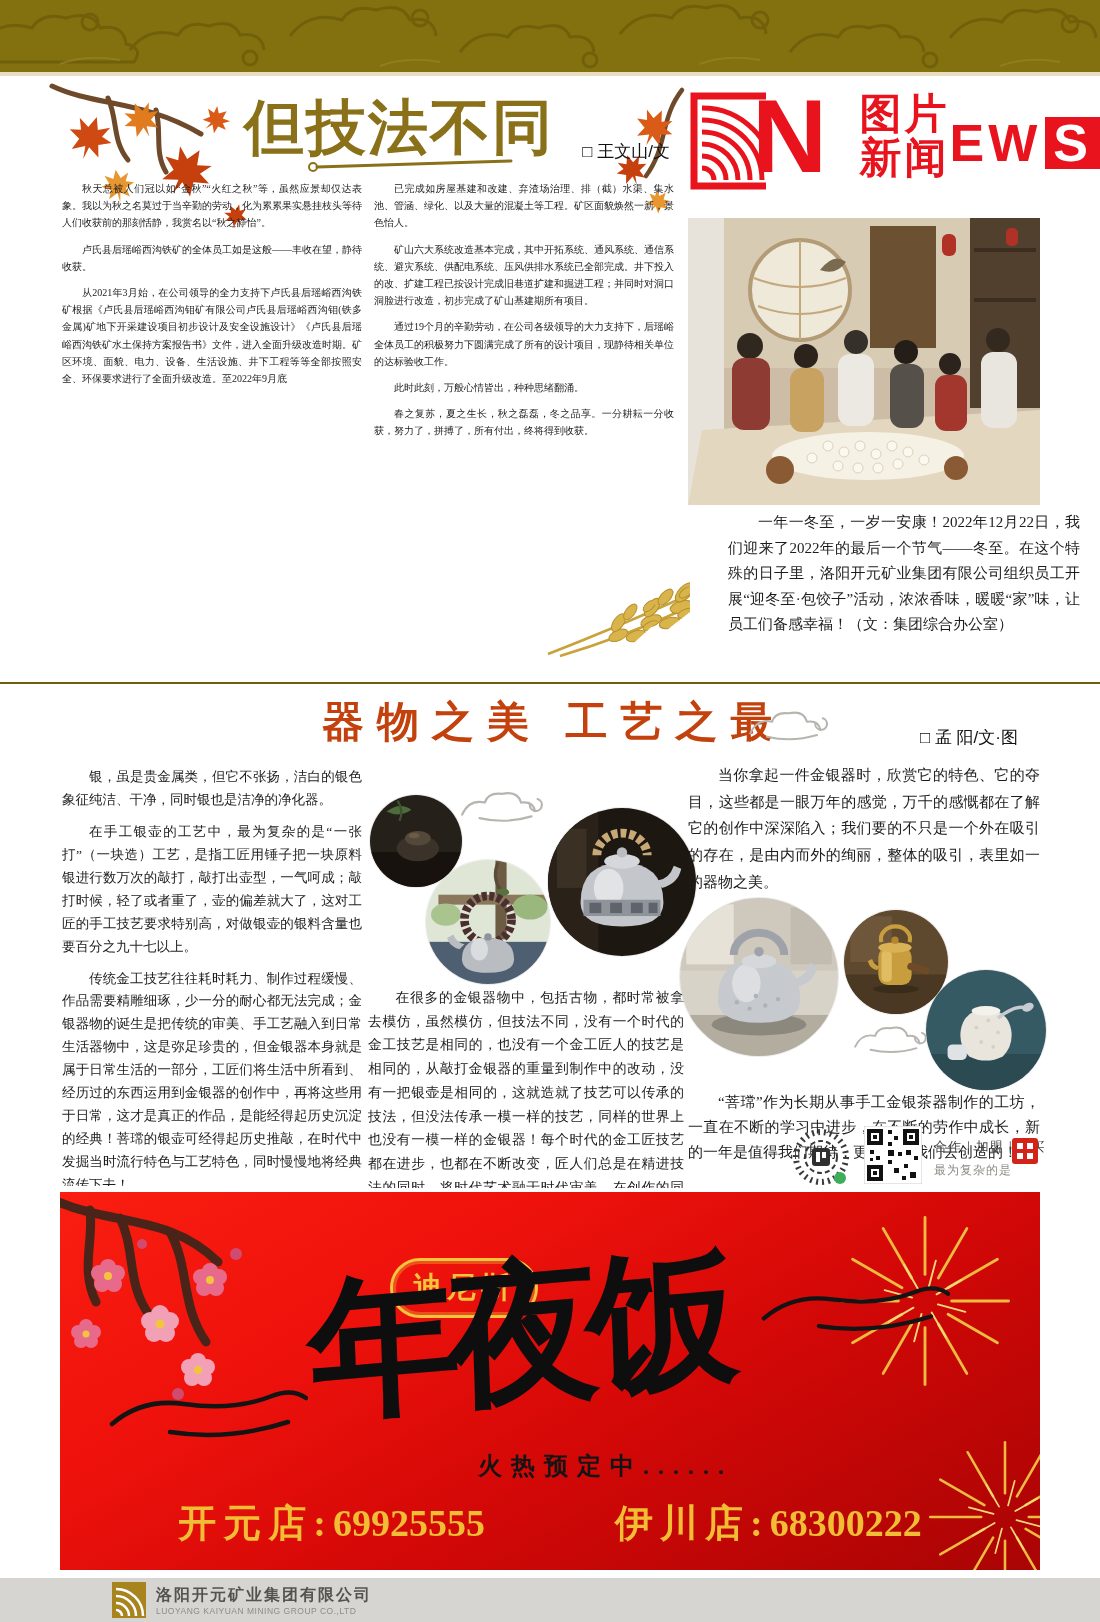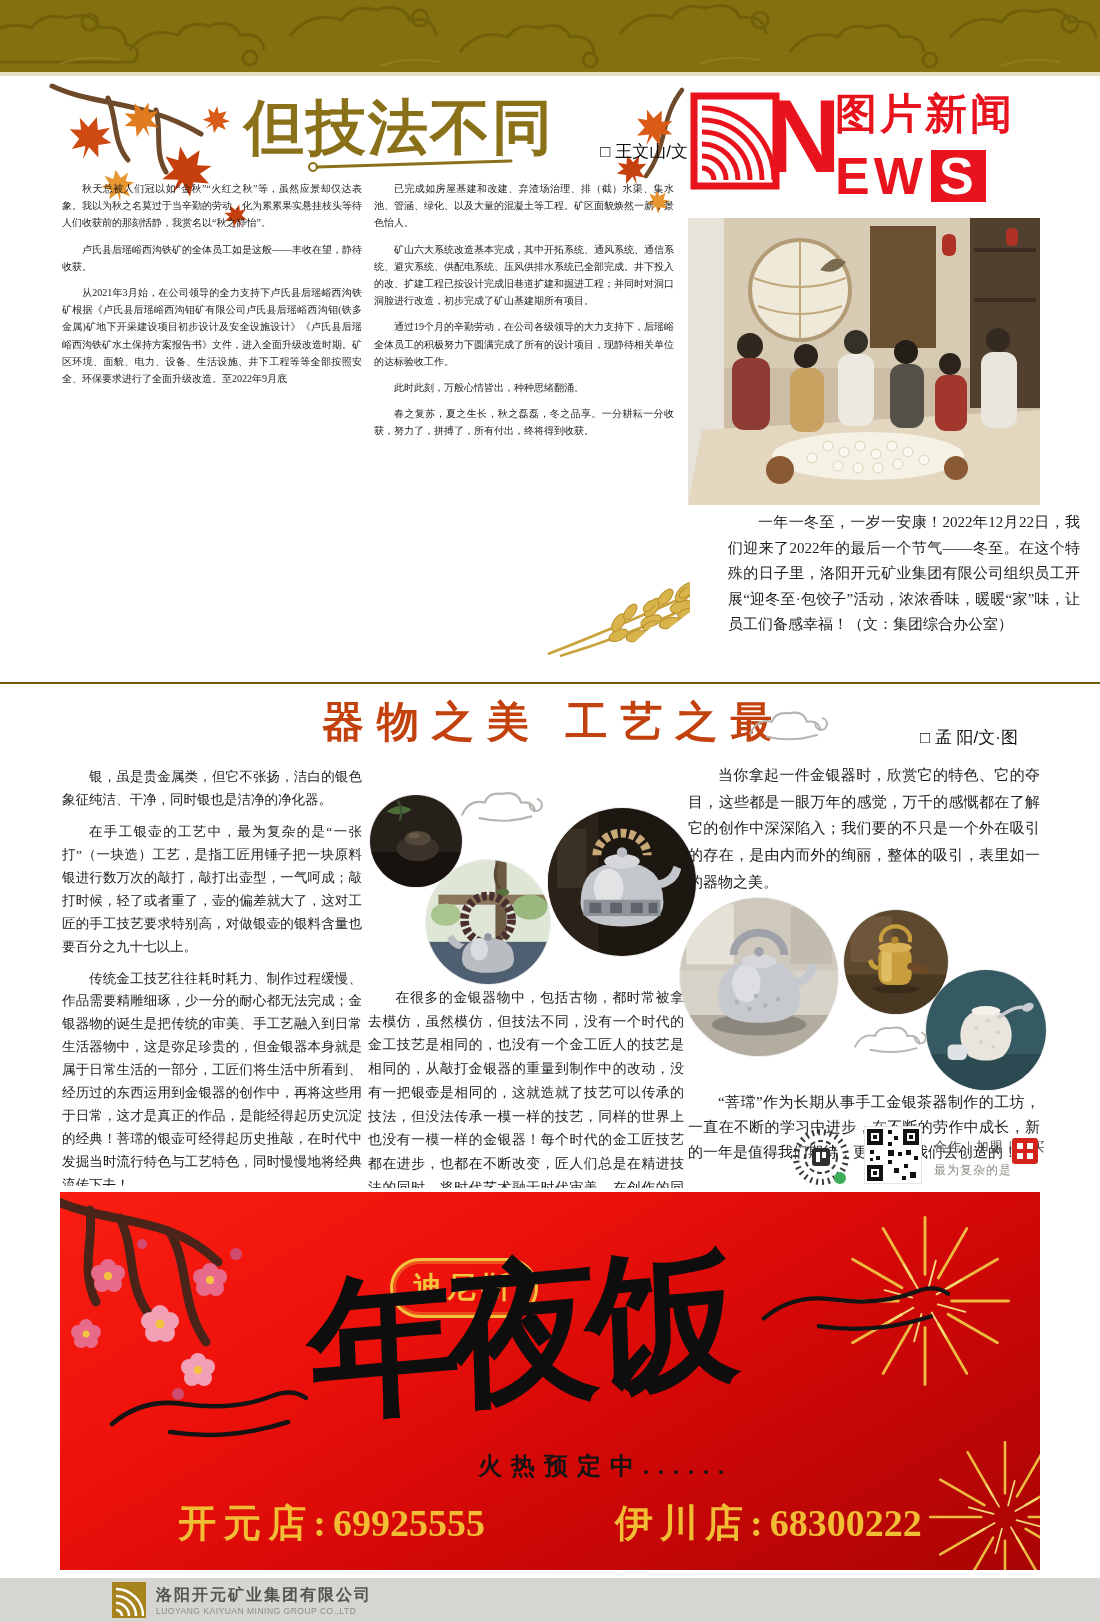--- a/index.html
+++ b/index.html
@@ -16,21 +16,21 @@
   .a1col{width:300px;height:482px;font-size:10px;line-height:1.72;overflow:hidden;}
   .s2col{overflow:hidden;}
   .title-qiu{font-size:60px;font-weight:bold;color:#8a7119;letter-spacing:2px;white-space:nowrap;
              font-family:"Liberation Serif",serif;}
   .author{font-size:17px;color:#111;font-family:"Liberation Sans",sans-serif;}
 
   
   .news-logo{display:flex;align-items:flex-start;}
   .news-n{font-family:"Liberation Sans",sans-serif;font-weight:900;font-size:104px;line-height:0.86;
           color:#e8131d;margin-left:-14px;letter-spacing:-4px;}
-  .news-right{display:flex;flex-direction:column;margin-left:-2px;text-align:right;}
+  .news-right{display:flex;flex-direction:row;margin-left:-2px;text-align:right;}
   .news-cn{font-family:"Liberation Sans",sans-serif;font-weight:900;font-size:42px;color:#e8131d;
            letter-spacing:3px;line-height:1.05;}
   .news-ews{display:flex;align-items:center;font-family:Liberation Sans, sans-serif;font-weight:900;
             font-size:52px;color:#e8131d;letter-spacing:4px;line-height:1;margin-top:14px;}
   .news-s{display:inline-block;background:#e8131d;color:#fff;padding:0 8px;margin-left:4px;}
 
   .news-photo{width:352px;height:287px;overflow:hidden;background:#c9b89f;}
   .news-photo svg{display:block;width:100%;height:100%;}
   .news-caption{width:352px;height:152px;font-size:15px;line-height:1.7;text-align:justify;text-indent:2em;overflow:hidden;margin-left:40px;}
 
@@ -166,21 +166,21 @@
     <use href="#leaf" width="42" height="42" x="-21" y="-21" transform="translate(66,44) rotate(24)" fill="#d95b17"></use>
     <use href="#leaf" width="34" height="34" x="-17" y="-17" transform="translate(44,86) rotate(-18)" fill="#c6400e"></use>
     <use href="#leaf" width="26" height="26" x="-13" y="-13" transform="translate(70,118) rotate(40)" fill="#e8962f"></use>
   </svg>
 
   <div class="abs title-qiu" style="left:244px;top:88px">但技法不同</div>
   <svg class="abs" style="left:306px;top:158px" width="210" height="16">
     <circle cx="7" cy="9" r="4" fill="none" stroke="#8a7119" stroke-width="2"></circle>
     <path d="M11,9 L205,3" stroke="#8a7119" stroke-width="3" stroke-linecap="round"></path>
   </svg>
-  <div class="abs author" style="left:488px;top:140px;width:200px;text-align:right">□ 王文山/文</div>
+  <div class="abs author" style="left:470px;top:140px;width:200px;text-align:right">□ 王文山/文</div>
 
   <div class="abs col a1col" style="left:62px;top:180px">
     <p>秋天总被人们冠以如“金秋”“火红之秋”等，虽然应景却仅达表象。我以为秋之名莫过于当辛勤的劳动，化为累累果实悬挂枝头等待人们收获前的那刻恬静，我赏名以“秋之静怡”。</p>
     <p>卢氏县后瑶峪西沟铁矿的全体员工如是这般——丰收在望，静待收获。</p>
     <p>从2021年3月始，在公司领导的全力支持下卢氏县后瑶峪西沟铁矿根据《卢氏县后瑶峪西沟钼矿有限公司卢氏县后瑶峪西沟钼(铁多金属)矿地下开采建设项目初步设计及安全设施设计》《卢氏县后瑶峪西沟铁矿水土保持方案报告书》文件，进入全面升级改造时期。矿区环境、面貌、电力、设备、生活设施、井下工程等等全部按照安全、环保要求进行了全面升级改造。至2022年9月底</p>
   </div>
   <div class="abs col a1col" style="left:374px;top:180px">
     <p>已完成如房屋基建和改建、弃渣场治理、排（截）水渠、集水池、管涵、绿化、以及大量的混凝土等工程。矿区面貌焕然一新，景色怡人。</p>
     <p>矿山六大系统改造基本完成，其中开拓系统、通风系统、通信系统、避灾系统、供配电系统、压风供排水系统已全部完成。井下投入的改、扩建工程已按设计完成旧巷道扩建和掘进工程；并同时对洞口洞脸进行改造，初步完成了矿山基建期所有项目。</p>
     <p>通过19个月的辛勤劳动，在公司各级领导的大力支持下，后瑶峪全体员工的积极努力下圆满完成了所有的设计项目，现静待相关单位的达标验收工作。</p>

